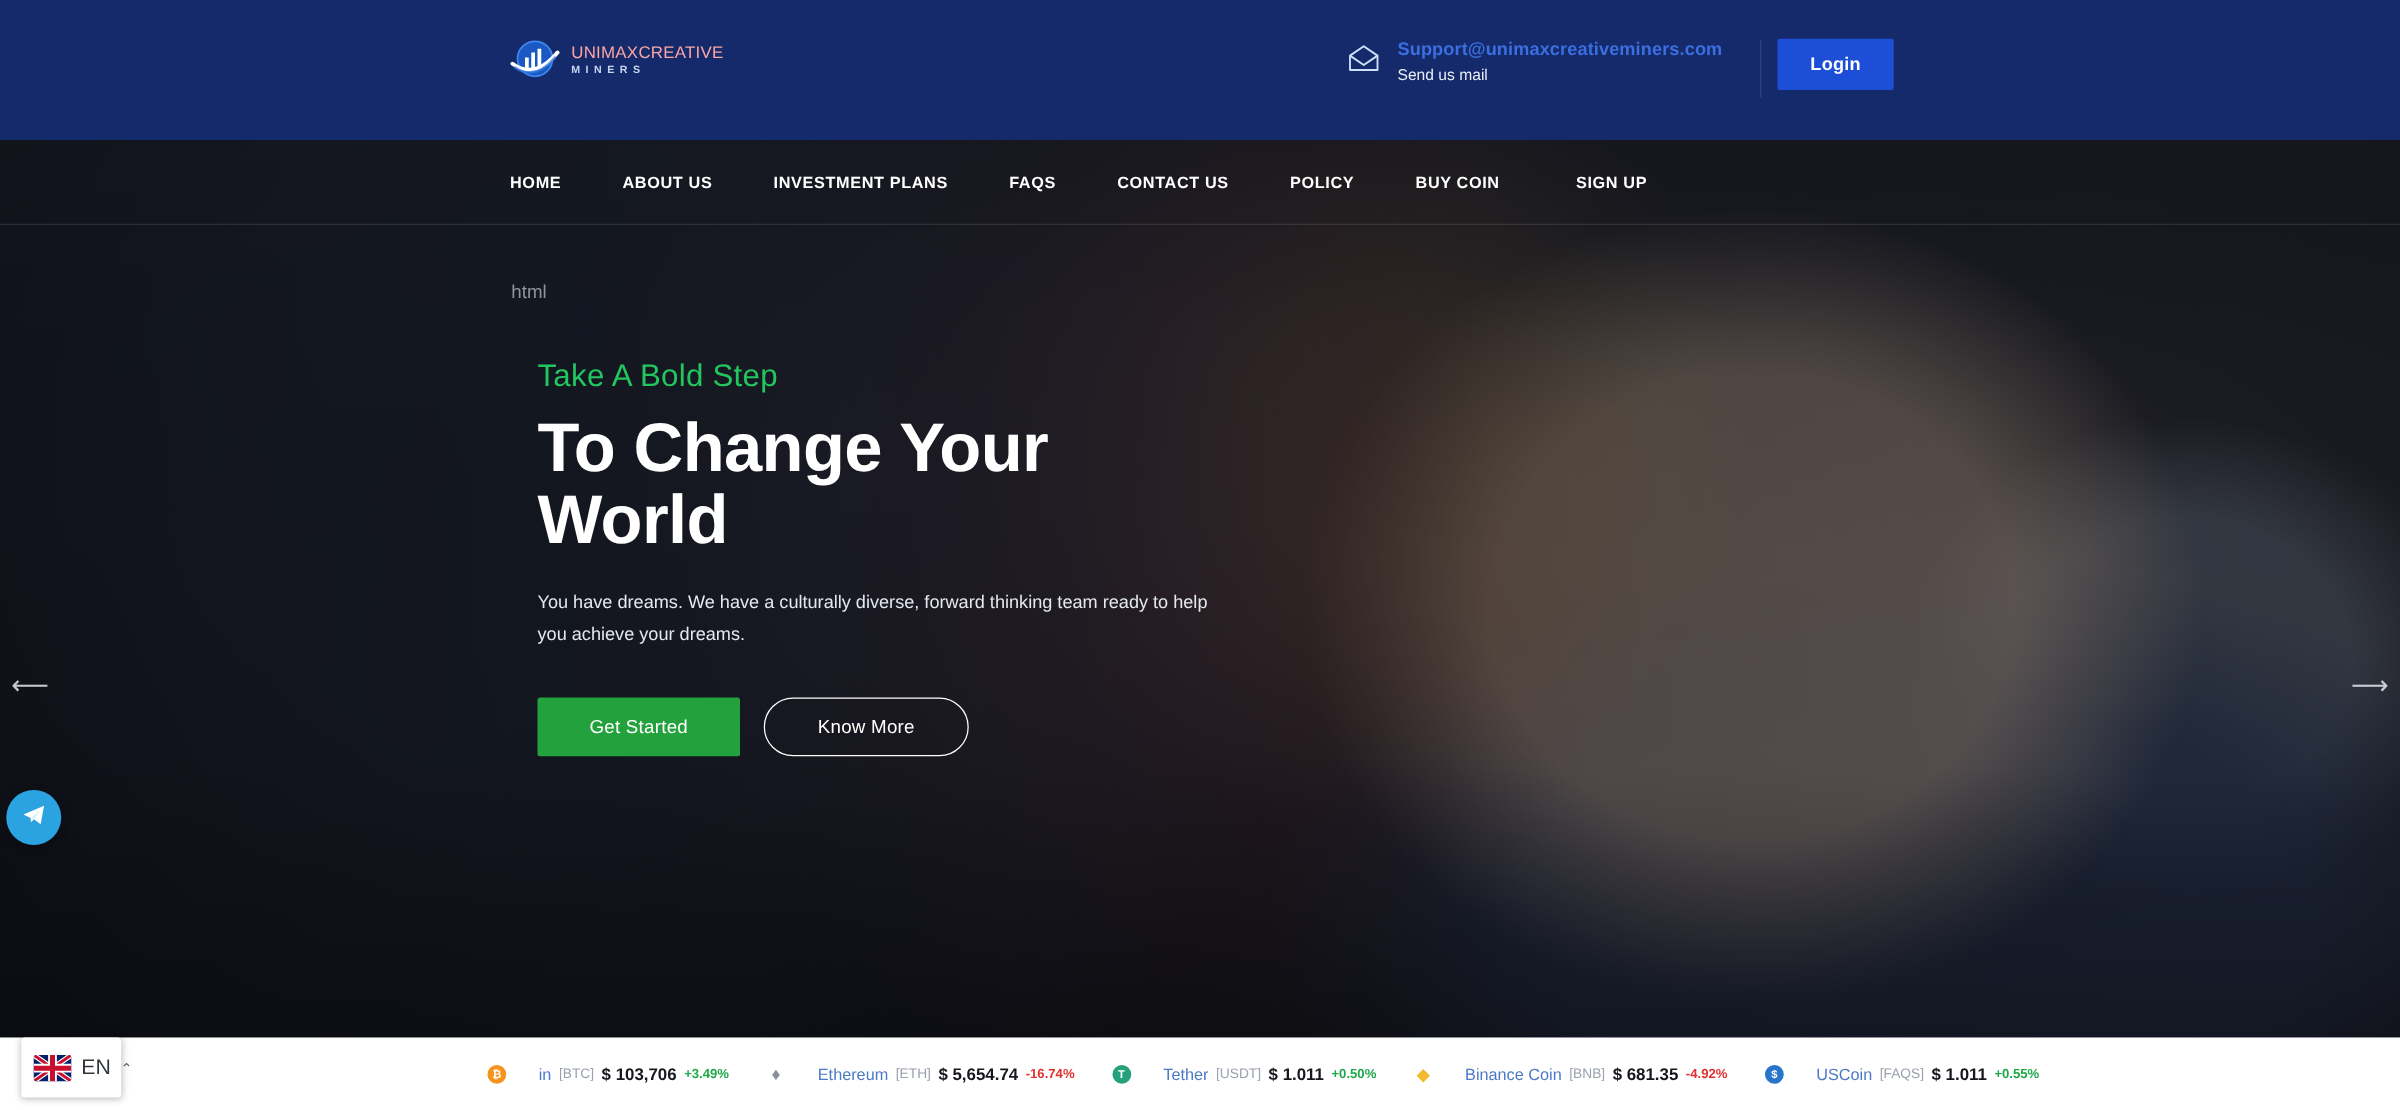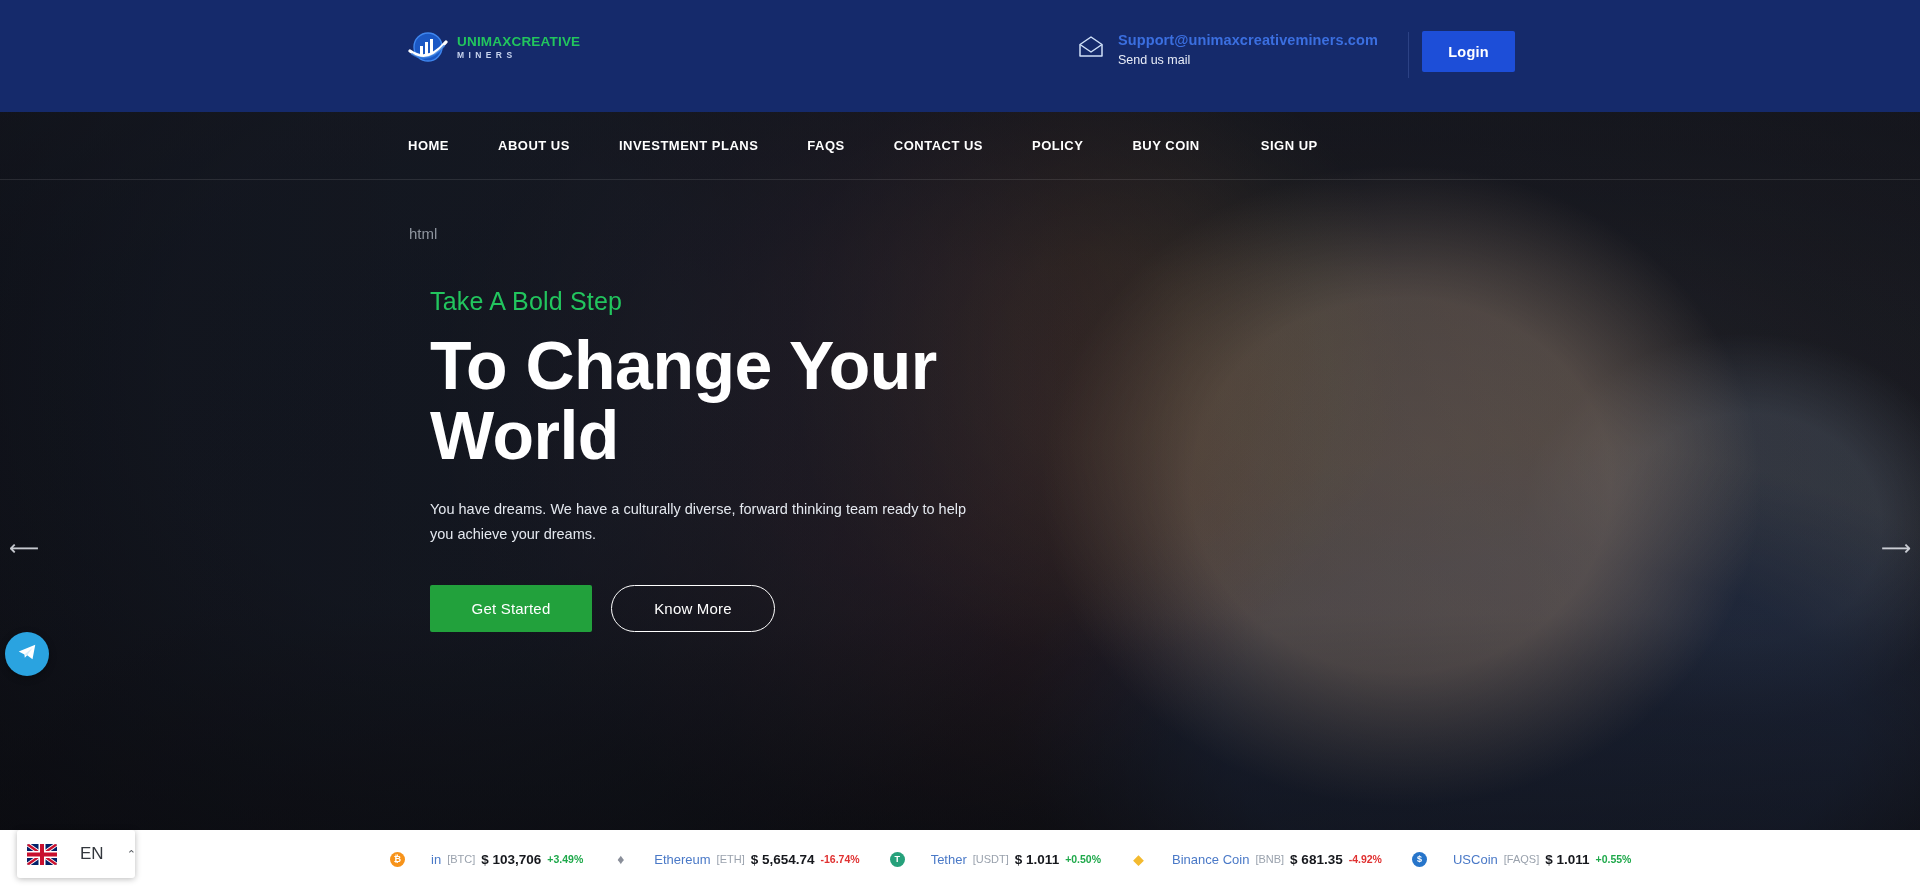--- a/index.html
+++ b/index.html
@@ -18,21 +18,21 @@
     display: flex; align-items: center;
     z-index: 40;
   }
   .logo-wrap {
     position: absolute; left: 408px; top: 30px;
     display: flex; align-items: center; gap: 9px;
   }
   .logo-mark { width: 40px; height: 34px; position: relative; flex: none; }
   .logo-text { display: flex; flex-direction: column; line-height: 1; }
   .logo-title {
-    font-size: 13.5px; font-weight: 700; color: #22c55e;
+    font-size: 13.5px; font-weight: 400; color: #fca5a5;
     letter-spacing: .2px;
     text-align: right;
   }
   .logo-sub {
     font-size: 8.5px; font-weight: 700; color: #c8d4ee;
     letter-spacing: 4.4px; margin-top: 3px;
   }
 
   .mail-block {
     position: absolute; left: 1078px; top: 32px;
@@ -107,21 +107,21 @@
     position: absolute; left: 409px; top: 113px;
     font-size: 15px; color: #8e949e; z-index: 13;
     font-family: "Liberation Sans", sans-serif;
   }
 
   .hero-content { position: absolute; left: 430px; top: 175px; z-index: 10; width: 620px; }
   .eyebrow {
     font-size: 25px; color: #22c55e; font-weight: 300; letter-spacing: .2px;
   }
   .headline {
-    font-size: 68px; line-height: 1.03; font-weight: 800; color: #ffffff;
+    font-size: 55px; line-height: 1.03; font-weight: 800; color: #ffffff;
     letter-spacing: -.5px; margin-top: 14px;
   }
   .subtext {
     margin-top: 27px; font-size: 14.5px; line-height: 1.75;
     color: #e4e8ef; max-width: 545px;
   }
   .cta-row { margin-top: 37px; display: flex; align-items: center; gap: 19px; }
   .btn-primary {
     width: 162px; height: 47px; background: #22a13c; color: #fff;
     border: none; border-radius: 2px; cursor: pointer;
@@ -170,23 +170,23 @@
   
   .telegram-fab {
     position: absolute; left: 5px; bottom: 212px; z-index: 50;
     width: 44px; height: 44px; border-radius: 50%;
     background: #2aa3e0; cursor: pointer;
     display: flex; align-items: center; justify-content: center;
     box-shadow: 0 2px 7px rgba(0,0,0,.35);
   }
   .lang-widget {
     position: absolute; left: 17px; bottom: 10px; z-index: 51;
-    width: 118px; height: 48px; background: #ffffff;
+    width: 80px; height: 48px; background: #ffffff;
     border-radius: 3px; box-shadow: 0 1px 6px rgba(0,0,0,.28);
-    display: flex; align-items: center; gap: 23px; padding: 0 10px;
+    display: flex; align-items: center; gap: 8px; padding: 0 10px;
     cursor: pointer;
   }
   .flag {
     width: 30px; height: 21px; border-radius: 2px; flex: none;
     position: relative; overflow: hidden; background: #012169;
   }
   .lang-code { font-size: 17px; color: #33373d; font-weight: 400; }
   .chev { margin-left: auto; color: #55595f; font-size: 11px; }
 </style>
 </head>

